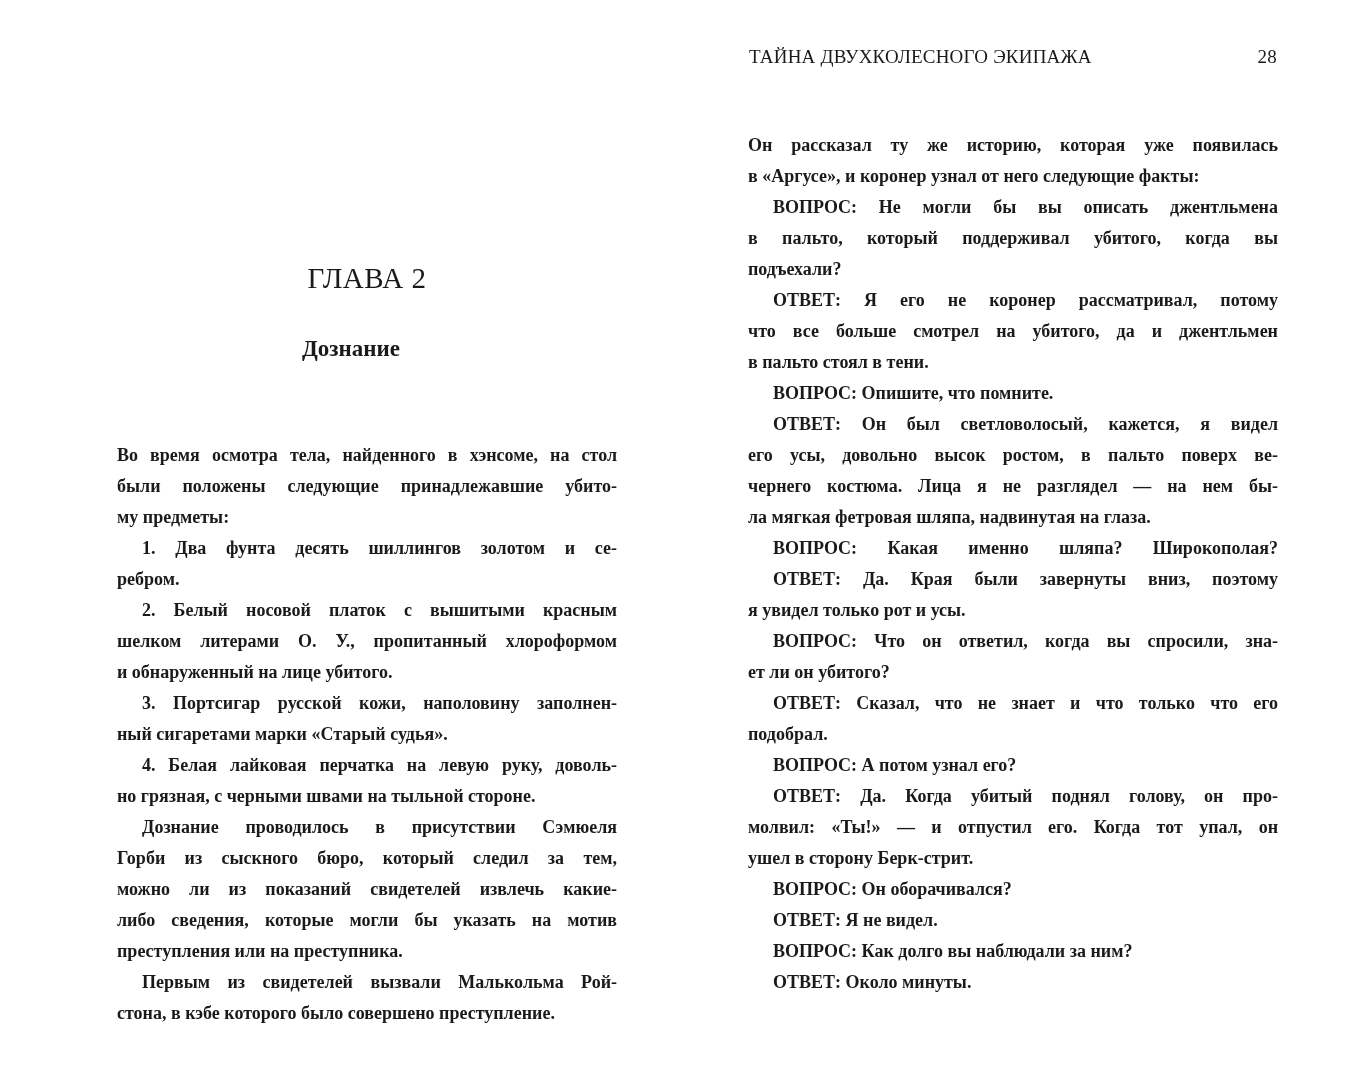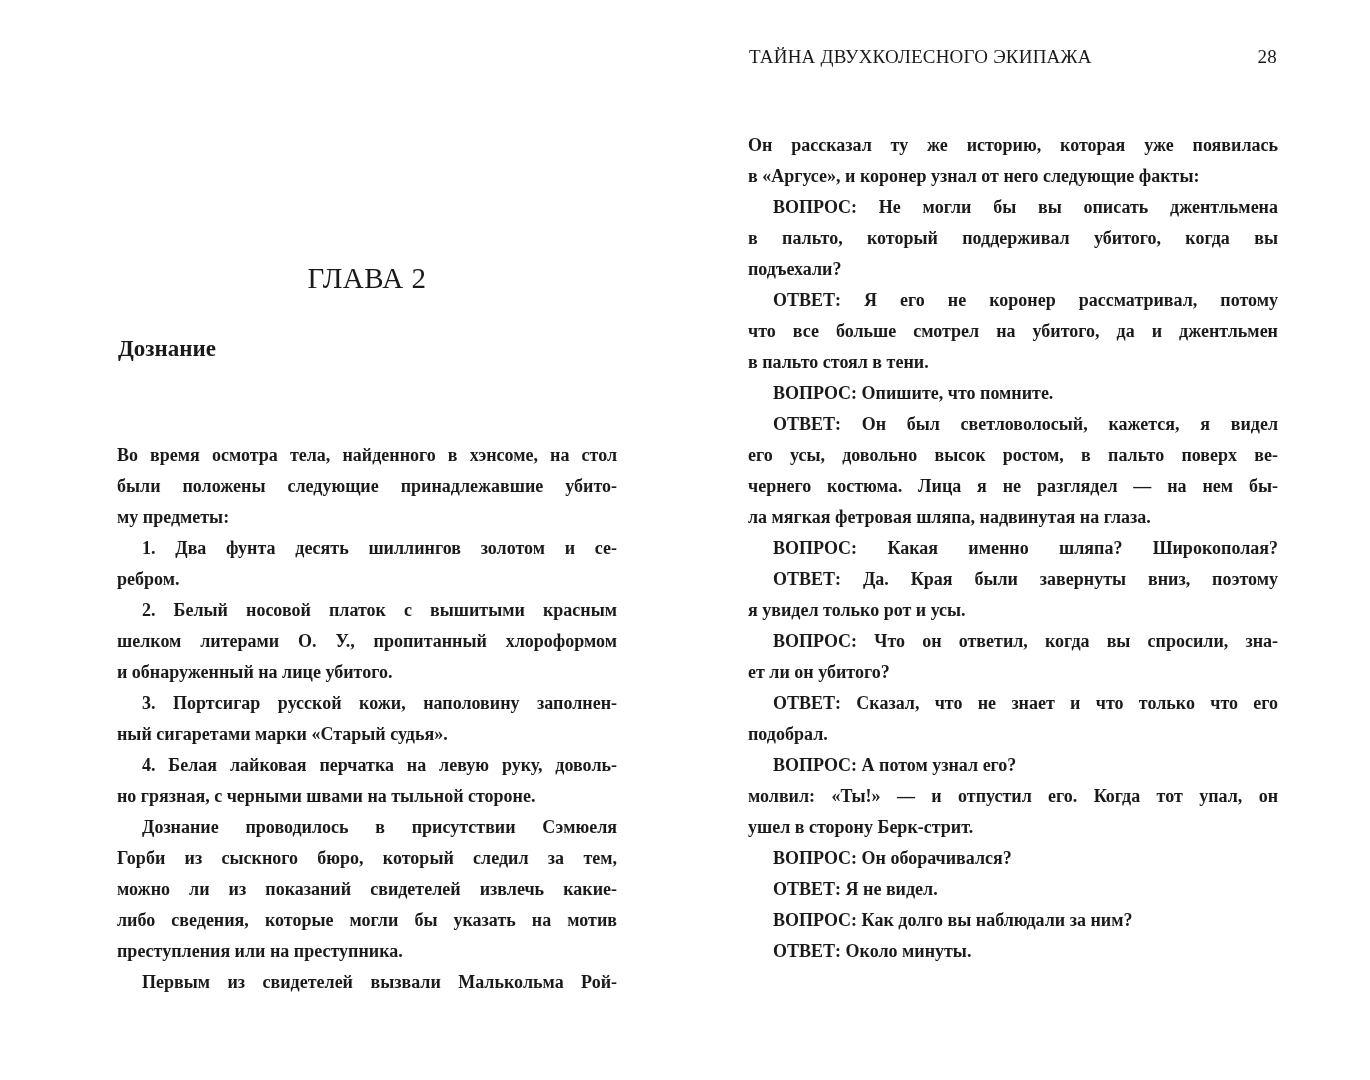--- a/index.html
+++ b/index.html
@@ -53,23 +53,23 @@
       top: 232px;
       left: 117px;
       width: 500px;
       text-align: center;
       font-size: 29px;
       letter-spacing: 0.5px;
     }
     .chapter-title {
       position: absolute;
       top: 306px;
-      left: 118px;
+      left: 101px;
       width: 500px;
-      text-align: left;
+      text-align: center;
       font-size: 23px;
       font-weight: bold;
     }
     .text-block {
       position: absolute;
       font-size: 18px;
       line-height: 31px;
       font-weight: bold;
     }
     .left-text {
@@ -114,20 +114,21 @@
       <span class="line indent">3. Портсигар русской кожи, наполовину заполнен-</span>
       <span class="line last">ный сигаретами марки «Старый судья».</span>
       <span class="line indent">4. Белая лайковая перчатка на левую руку, доволь-</span>
       <span class="line last">но грязная, с черными швами на тыльной стороне.</span>
       <span class="line indent">Дознание проводилось в присутствии Сэмюеля</span>
       <span class="line">Горби из сыскного бюро, который следил за тем,</span>
       <span class="line">можно ли из показаний свидетелей извлечь какие-</span>
       <span class="line">либо сведения, которые могли бы указать на мотив</span>
       <span class="line last">преступления или на преступника.</span>
       <span class="line indent">Первым из свидетелей вызвали Малькольма Рой-</span>
+      <span class="line last">стона, в кэбе которого было совершено преступление.</span>
     </div>
 </div>
 
 <div class="page page-right">
   <div class="running-head">
     <span class="running-title">ТАЙНА ДВУХКОЛЕСНОГО ЭКИПАЖА</span>
     <span class="page-number">28</span>
   </div>
   <div class="text-block right-text" id="right-text">
       <span class="line">Он рассказал ту же историю, которая уже появилась</span>
@@ -144,20 +145,21 @@
       <span class="line">чернего костюма. Лица я не разглядел — на нем бы-</span>
       <span class="line last">ла мягкая фетровая шляпа, надвинутая на глаза.</span>
       <span class="line indent">ВОПРОС: Какая именно шляпа? Широкополая?</span>
       <span class="line indent">ОТВЕТ: Да. Края были завернуты вниз, поэтому</span>
       <span class="line last">я увидел только рот и усы.</span>
       <span class="line indent">ВОПРОС: Что он ответил, когда вы спросили, зна-</span>
       <span class="line last">ет ли он убитого?</span>
       <span class="line indent">ОТВЕТ: Сказал, что не знает и что только что его</span>
       <span class="line last">подобрал.</span>
       <span class="line indent last">ВОПРОС: А потом узнал его?</span>
+      <span class="line indent">ОТВЕТ: Да. Когда убитый поднял голову, он про-</span>
       <span class="line">молвил: «Ты!» — и отпустил его. Когда тот упал, он</span>
       <span class="line last">ушел в сторону Берк-стрит.</span>
       <span class="line indent last">ВОПРОС: Он оборачивался?</span>
       <span class="line indent last">ОТВЕТ: Я не видел.</span>
       <span class="line indent last">ВОПРОС: Как долго вы наблюдали за ним?</span>
       <span class="line indent last">ОТВЕТ: Около минуты.</span>
     </div>
 </div>
 
 </body></html>

